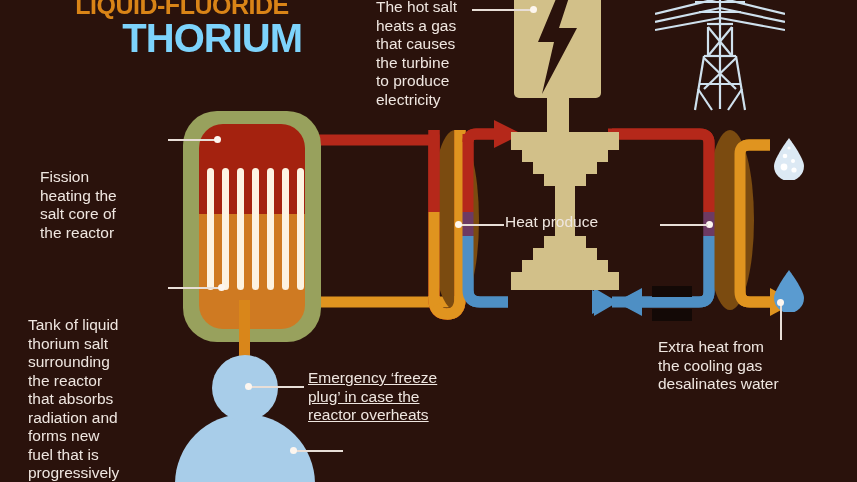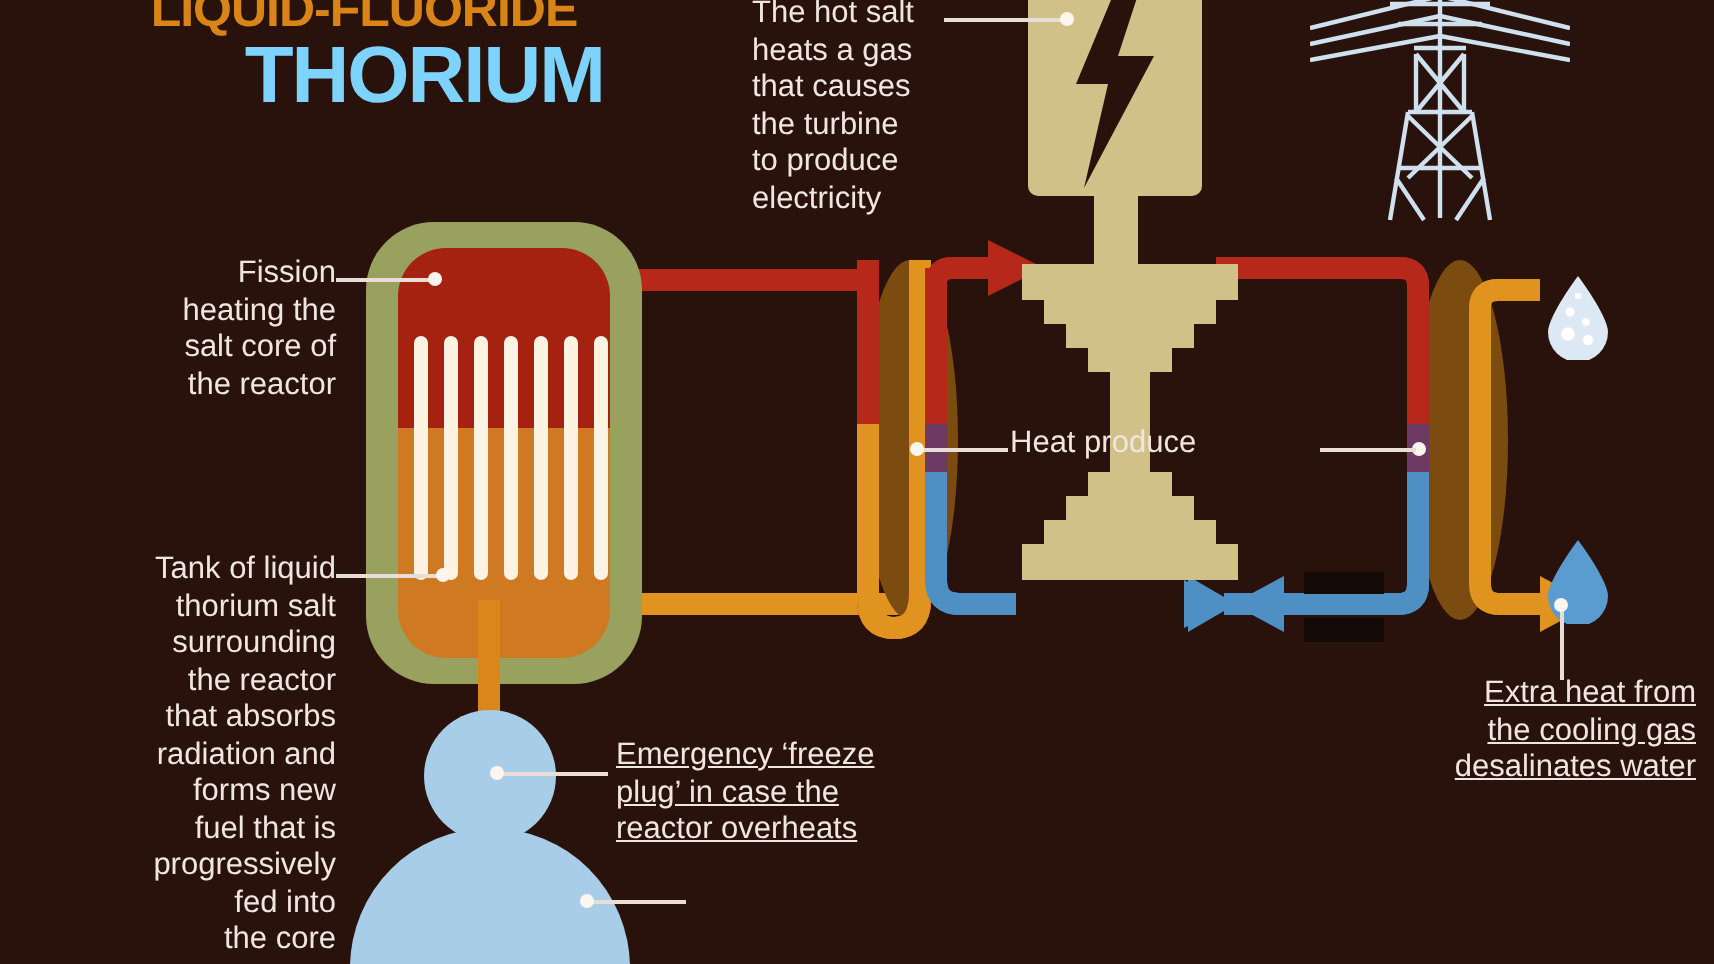--- a/index.html
+++ b/index.html
@@ -5,22 +5,22 @@
 <style>
   html,body{margin:0;padding:0;}
   body{
     width:857px;height:482px;overflow:hidden;
     background:#2a120c;
     font-family:"Liberation Sans", sans-serif;
     position:relative;
   }
   #stage{position:absolute;inset:0;width:857px;height:482px;}
   .lbl{position:absolute;color:#efe6e0;font-size:15.5px;line-height:18.5px;white-space:pre-line;}
-  .lbl.r{text-align:right;}
-  .lbl.c{text-align:right;text-decoration:underline;}
+  .lbl.r{margin-top:40px;}
+  .lbl.c{text-align:left;}
   .lbl.l{text-align:left;}
 
   
   #title{position:absolute;left:62px;top:-10px;text-align:center;width:240px;}
   #title .t1{font-size:25px;font-weight:bold;color:#d98417;letter-spacing:-0.5px;line-height:30px;}
   #title .t2{font-size:40px;font-weight:bold;color:#7dd3fc;letter-spacing:-1px;line-height:37px;text-align:right;}
   #title .t3{font-size:40px;font-weight:bold;color:#d9861a;letter-spacing:-1px;line-height:40px;}
 
   
   #vessel{position:absolute;left:183px;top:111px;width:138px;height:231px;

